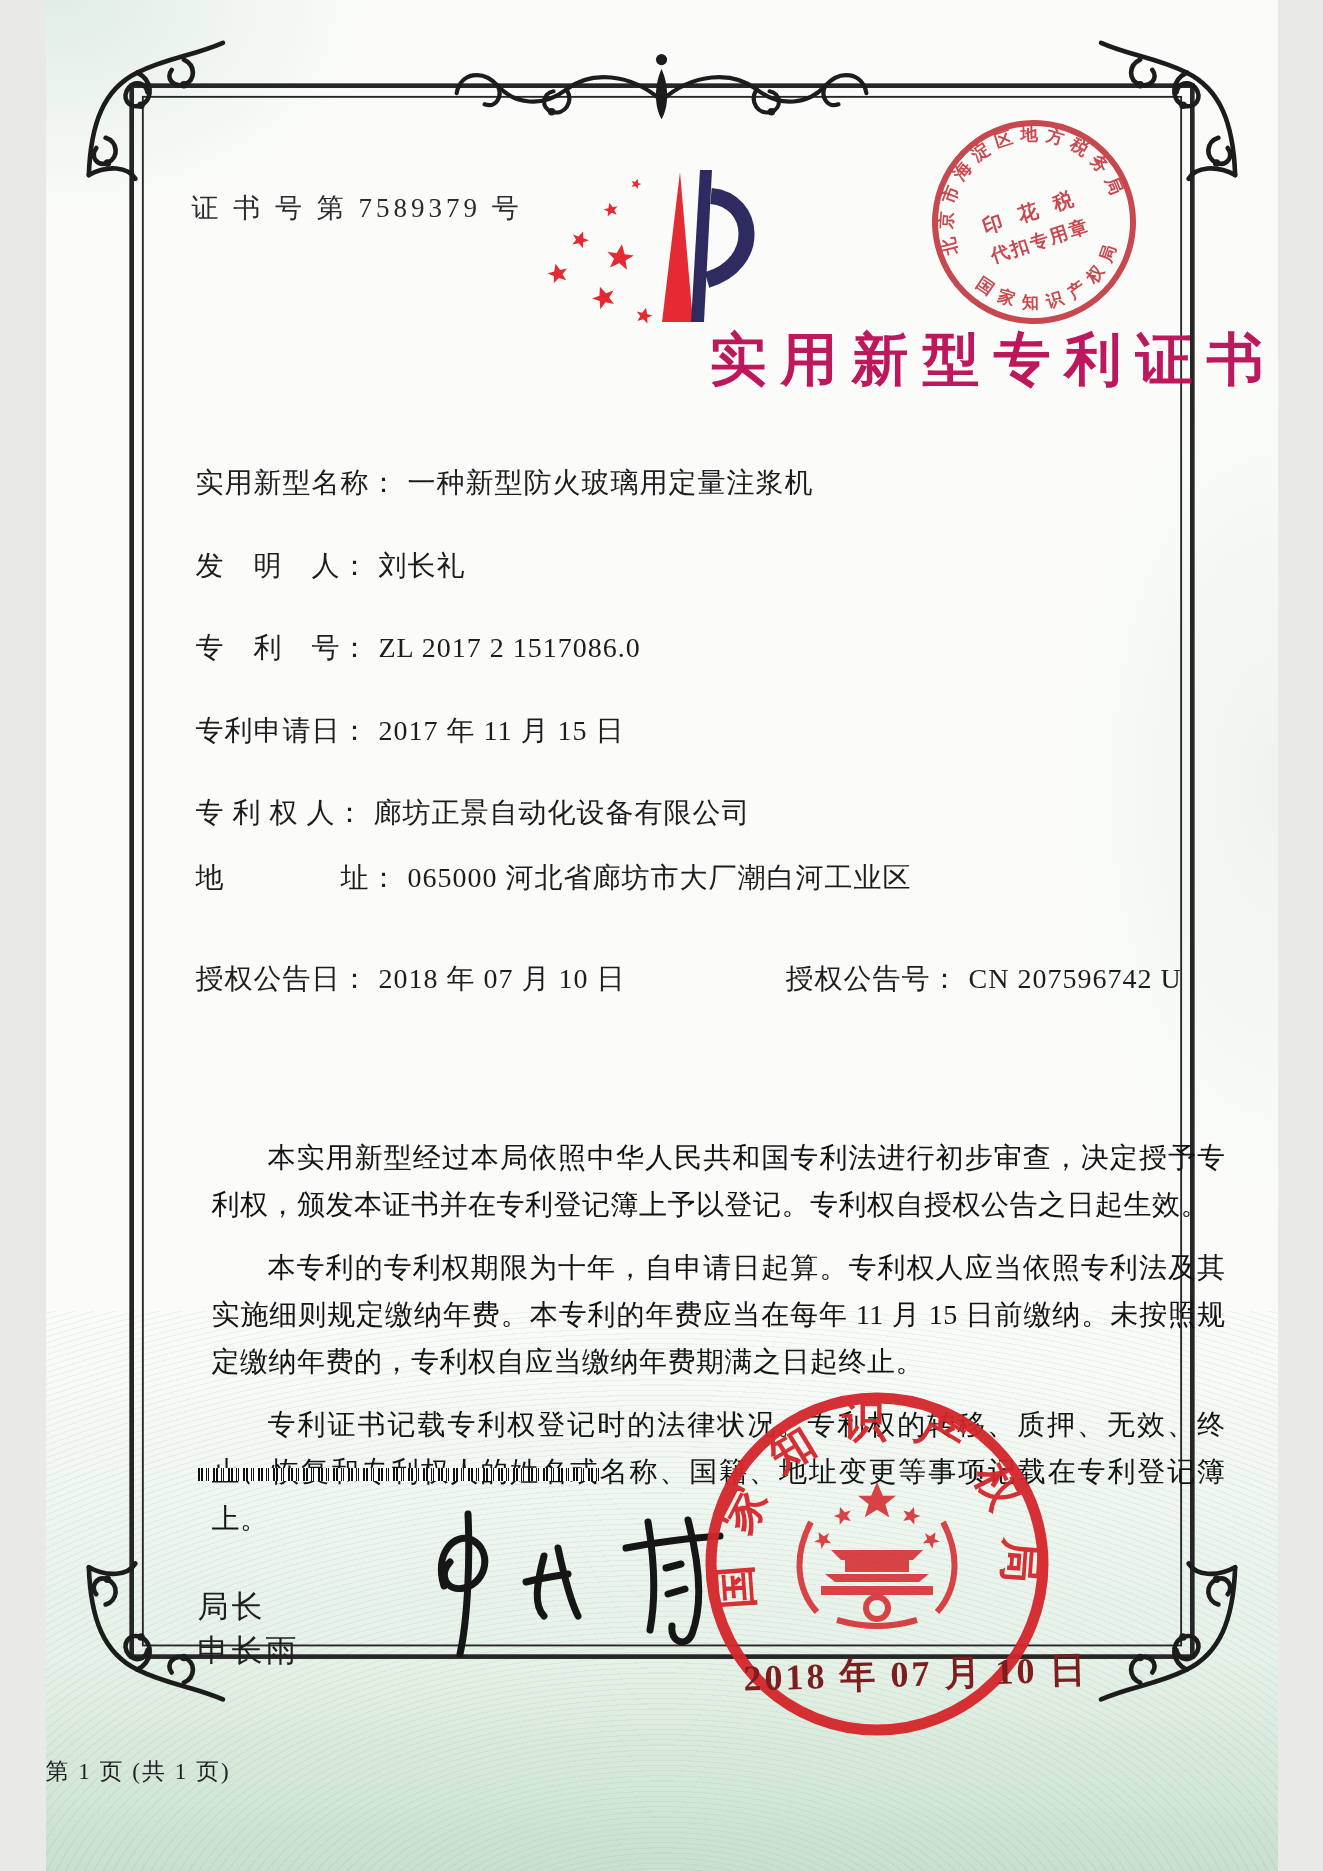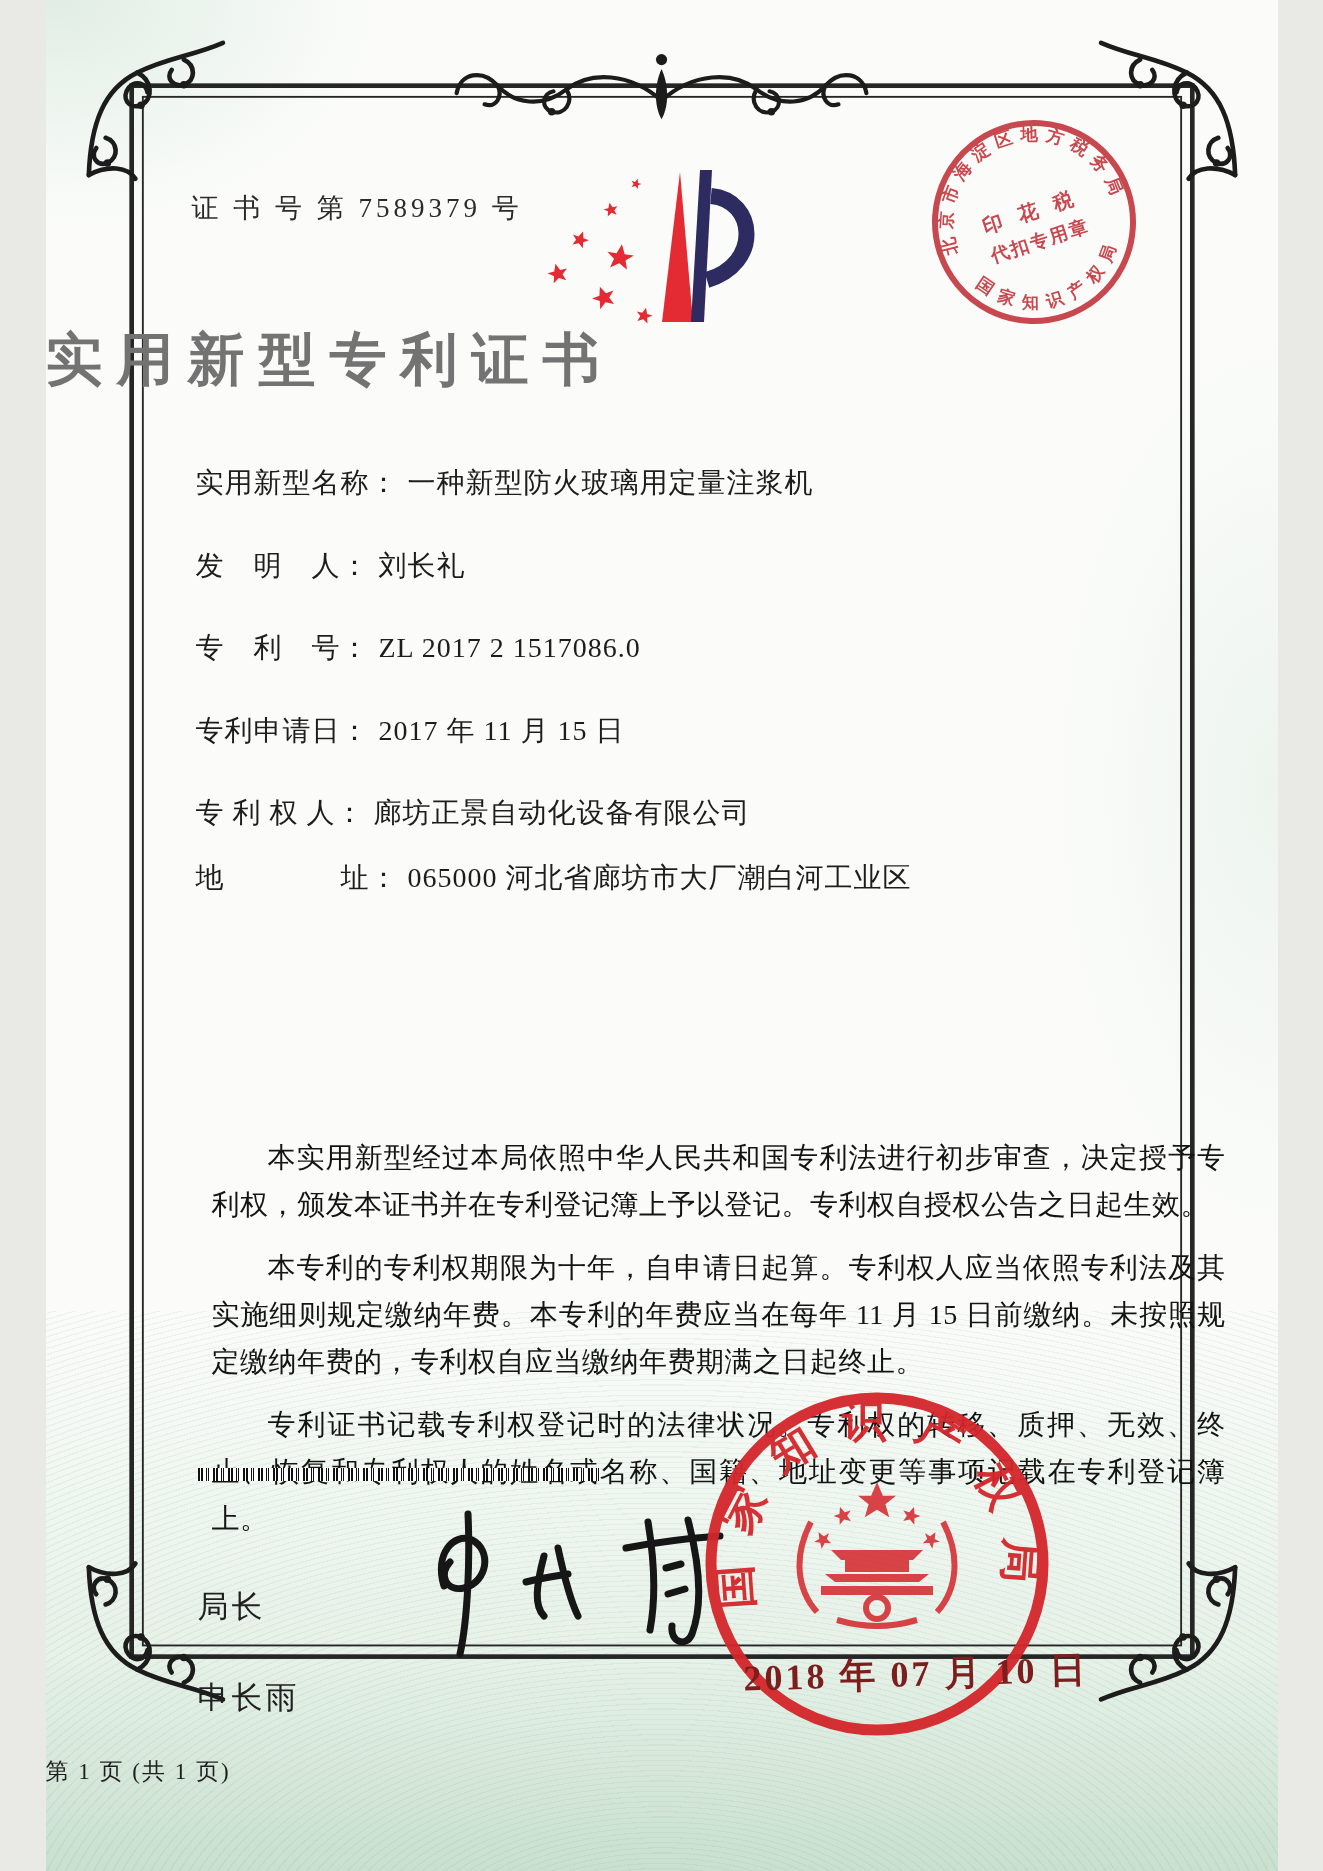--- a/index.html
+++ b/index.html
@@ -31,22 +31,22 @@
 
   .stamp { left:878px; top:112px; width:220px; height:220px; transform:rotate(-18deg); opacity:.93; z-index:3; }
   .stamp-ring { fill:none; stroke:#c43b42; stroke-width:6; }
   .stamp-arc   { font-size:17.5px; letter-spacing:7px; fill:#c43b42; font-weight:700; }
   .stamp-arc-b { font-size:17px;  letter-spacing:9px; fill:#c43b42; font-weight:700; }
   .stamp-c1 { font-size:20px; letter-spacing:6px; fill:#c43b42; font-weight:700; text-anchor:middle; }
   .stamp-c2 { font-size:18.5px; letter-spacing:2px; fill:#c43b42; font-weight:700; text-anchor:middle; }
 
   .logo { left:468px; top:164px; width:262px; height:172px; }
 
-  .title { left:0; top:322px; width:100%; margin:0; text-align:left;
-           font-size:57px; font-weight:700; letter-spacing:14px; color:#737373; }
+  .title { left:0; top:322px; width:100%; margin:0; text-align:right;
+           font-size:57px; font-weight:700; letter-spacing:14px; color:#be185d; }
 
   .fields { left:150px; top:0; width:1046px; height:1100px; font-size:28px; }
   .frow { position:absolute; white-space:nowrap; letter-spacing:1px; }
   .frow .val { margin-left:9px; }
   .r1{top:464px} .r2{top:547px} .r3{top:629px} .r4{top:712px}
   .r5{top:794px} .r6{top:859px} .r7{top:960px}
   .r7-right { position:absolute; left:590px; top:0; white-space:nowrap; }
 
   .body-text { left:150px; top:1118px; width:1046px; font-size:28px; line-height:47px;
                text-align:justify; color:#141414; letter-spacing:0.5px; }
@@ -54,21 +54,21 @@
 
   .barcode { left:152px; top:1468px; width:402px; height:13px;
     background:repeating-linear-gradient(90deg,
       #101010 0 2px,#fff 2px 3px,#101010 3px 5px,#fff 5px 8px,
       #101010 8px 9px,#fff 9px 10px,#101010 10px 11px,#fff 11px 15px);
   }
 
   .sig-title { left:152px; top:1566px; font-size:31px; letter-spacing:3px;
                font-family:"Liberation Sans","DejaVu Sans",sans-serif; color:#202020; font-weight:500;margin-top:20px; }
   .sig-name  { left:152px; top:1630px; font-size:31px; letter-spacing:3px;
-               font-family:"Liberation Sans","DejaVu Sans",sans-serif; color:#202020; font-weight:500;margin-top:47px; }
+               font-family:"Liberation Sans","DejaVu Sans",sans-serif; color:#202020; font-weight:500; }
   .signature { left:330px; top:1498px; width:390px; height:175px; }
   .signature path { stroke:#161616; stroke-width:7; fill:none; stroke-linecap:round; stroke-linejoin:round; }
 
   .seal { left:645px; top:1378px; width:372px; height:372px; z-index:3; opacity:.95; }
   .seal-ring { fill:none; stroke:#d4262b; stroke-width:11; }
   .seal-arc-text { font-size:44px; font-weight:700; letter-spacing:26px; fill:#d4262b; }
   .emblem { fill:#d4262b; opacity:.9; }
   .emblem .st { fill:none; stroke:#d4262b; stroke-width:6; }
 
   .seal-date { left:668px; top:1650px; width:404px; text-align:center; font-size:36px;
@@ -165,20 +165,26 @@
     </div>
     <div class="frow r4">
       <span class="lbl">专利申请日：</span><span class="val">2017 年 11 月 15 日</span>
     </div>
     <div class="frow r5">
       <span class="lbl">专 利 权 人：</span><span class="val">廊坊正景自动化设备有限公司</span>
     </div>
     <div class="frow r6">
       <span class="lbl">地　　　　址：</span><span class="val">065000 河北省廊坊市大厂潮白河工业区</span>
     </div>
+    <div class="frow r7">
+      <span class="lbl">授权公告日：</span><span class="val">2018 年 07 月 10 日</span>
+      <span class="r7-right">
+        <span class="lbl">授权公告号：</span><span class="val">CN 207596742 U</span>
+      </span>
+    </div>
   </div>
 
   <div class="abs body-text">
     <p>本实用新型经过本局依照中华人民共和国专利法进行初步审查，决定授予专利权，颁发本证书并在专利登记簿上予以登记。专利权自授权公告之日起生效。</p>
     <p>本专利的专利权期限为十年，自申请日起算。专利权人应当依照专利法及其实施细则规定缴纳年费。本专利的年费应当在每年 11 月 15 日前缴纳。未按照规定缴纳年费的，专利权自应当缴纳年费期满之日起终止。</p>
     <p>专利证书记载专利权登记时的法律状况。专利权的转移、质押、无效、终止、恢复和专利权人的姓名或名称、国籍、地址变更等事项记载在专利登记簿上。</p>
   </div>
 
   <div class="abs barcode"></div>
 

